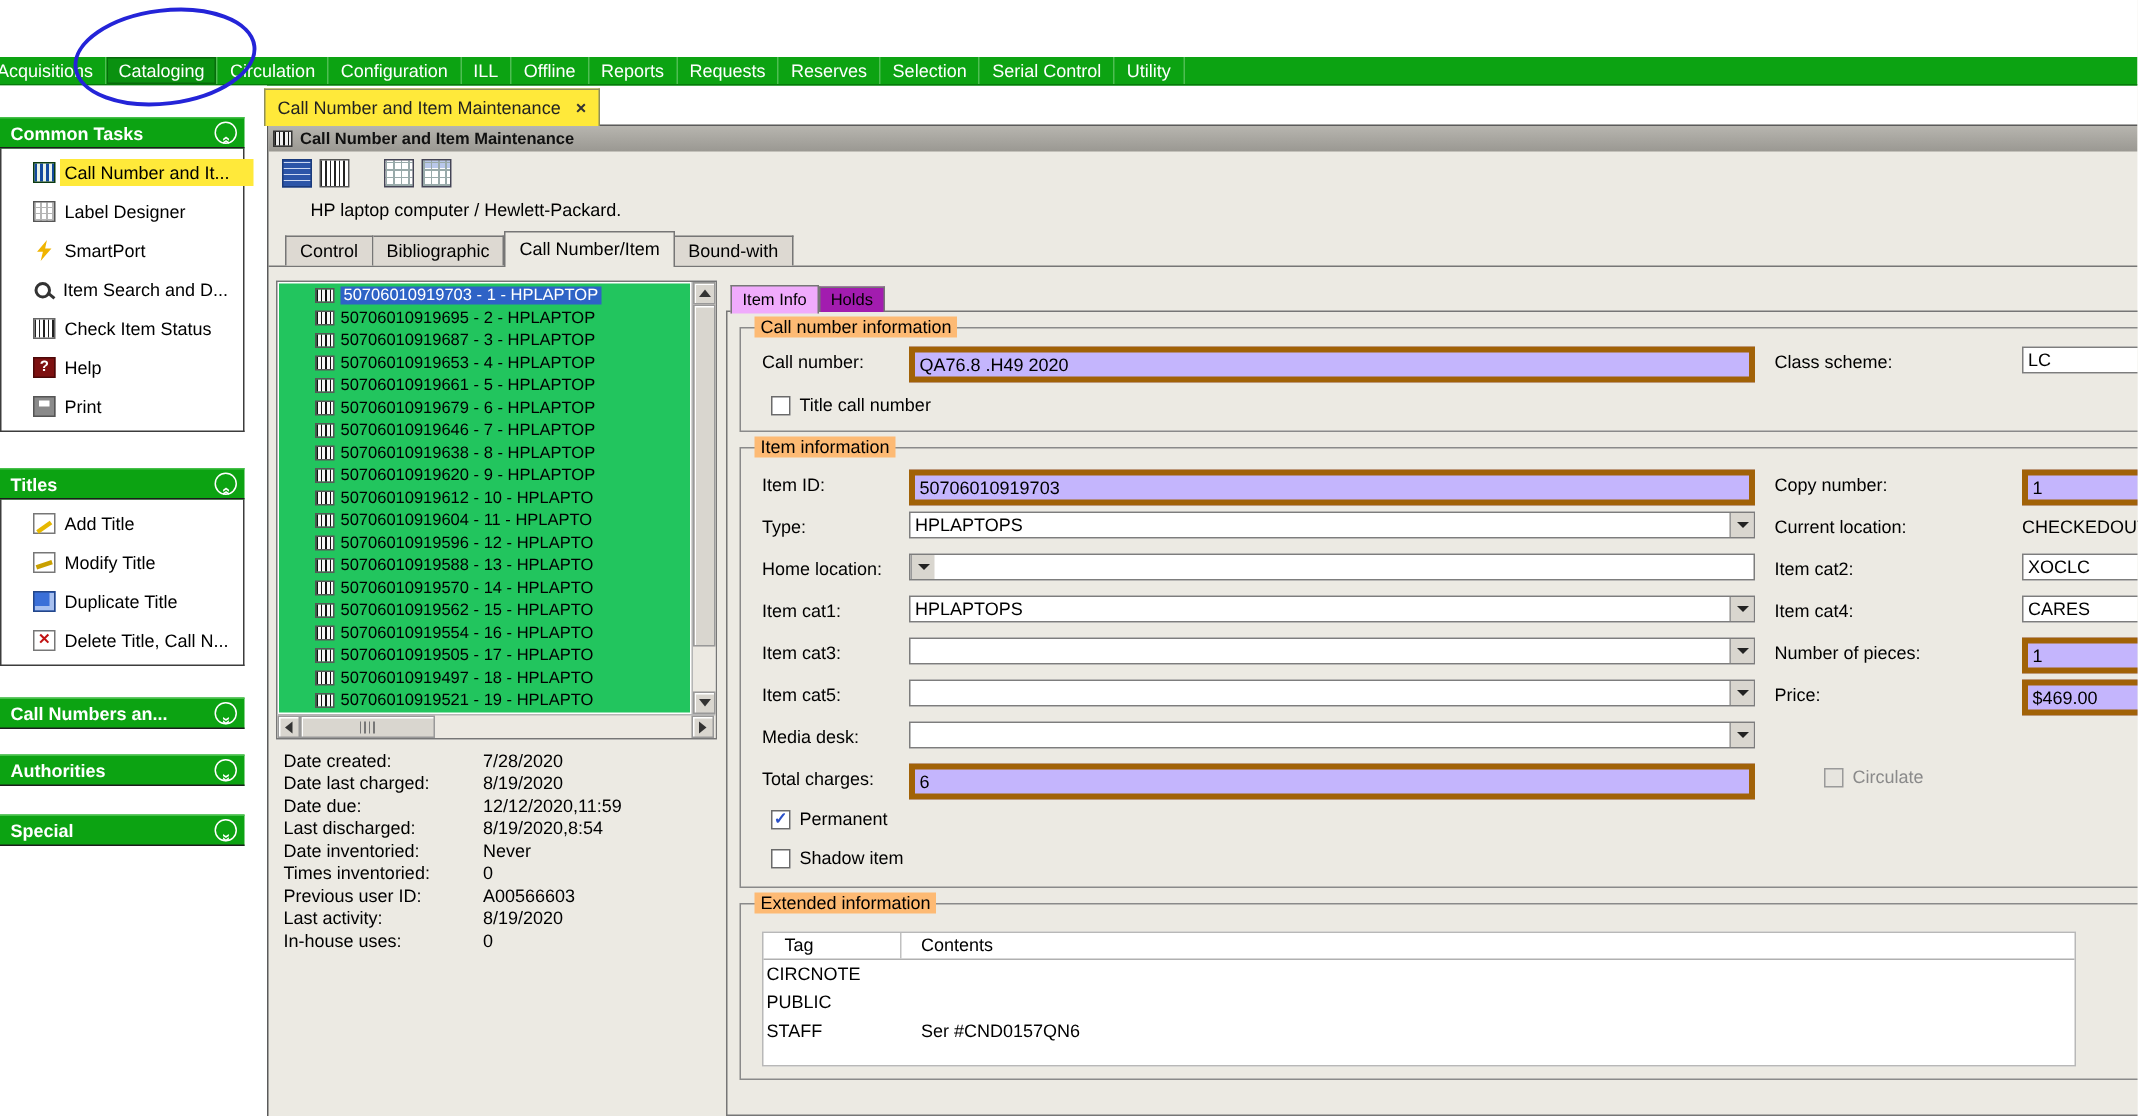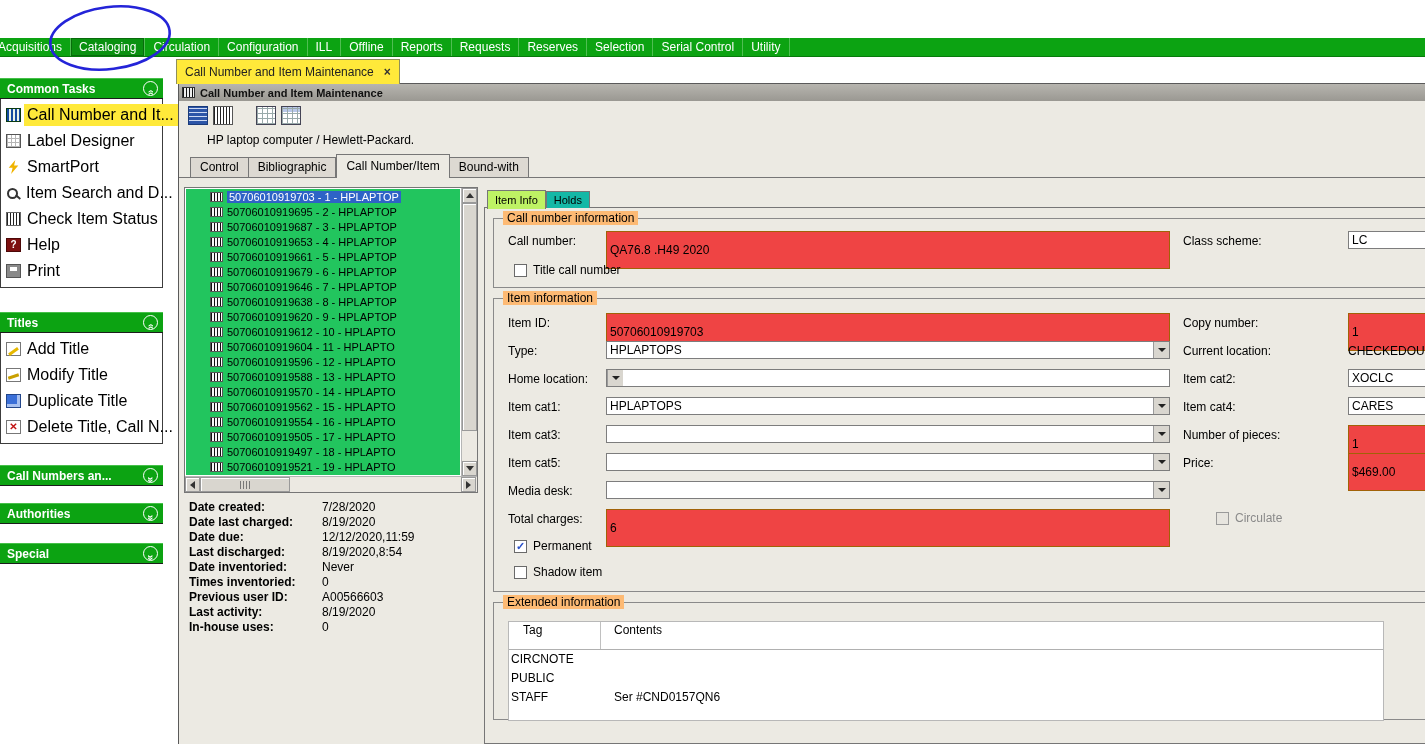--- a/index.html
+++ b/index.html
@@ -19,21 +19,21 @@
 .wizard-tab{position:absolute;left:176px;top:59px;height:25px;background:#ffe93a;border:1px solid #8f8f5a;border-bottom:none;display:flex;align-items:center;padding:0 8px;z-index:6;font-size:12px;color:#222}
 .wizard-close{margin-left:10px;font-weight:bold;color:#333;font-size:12px;line-height:12px}
 
 
 .sidebar{position:absolute;left:0;top:57px;width:178px;bottom:0;background:#fff;padding-top:21px}
 .sb-header{width:163px;height:21px;background:#0CA312;color:#fff;font-weight:bold;font-size:12px;line-height:21px;padding-left:7px;position:relative;border-bottom:1px solid #1c1c1c;border-top:1px solid #45c049;cursor:default}
 .sb-chev{position:absolute;right:5px;top:2px;width:15px;height:15px;border:1px solid #fff;border-radius:50%;text-align:center;color:#fff}
 .sb-chev span{display:inline-block;font-size:10px;line-height:13px;transform:rotate(-90deg)}
 .collapsed .sb-chev span{transform:rotate(90deg)}
 .sb-panel{width:163px;background:#fff;border:1px solid #3c3c3c;border-top:none;padding:3px 0}
-.task{display:flex;align-items:center;height:26px;padding-left:5px;gap:6px;font-size:16px;cursor:default}
+.task{display:flex;align-items:center;height:26px;padding-left:21px;gap:6px;font-size:12px;cursor:default}
 .task-label{white-space:nowrap}
 .task-label.hl{background:#ffe93a;padding:2px 16px 2px 3px;margin-left:-3px}
 .mb24{margin-bottom:24px}.mb21{margin-bottom:21px}.mb17{margin-bottom:17px}.mb19{margin-bottom:19px}
 
 
 .icon{width:15px;height:14px;flex:0 0 auto;position:relative;display:inline-block}
 .ic-callnum{background:repeating-linear-gradient(90deg,#134a9e 0 2px,#e8f2e8 2px 4px);border:1px solid #0a3a10}
 .ic-label{border:1px solid #555;background-color:#fff;background-image:repeating-linear-gradient(0deg,#b5b5b5 0 1px,transparent 1px 4px),repeating-linear-gradient(90deg,#b5b5b5 0 1px,transparent 1px 4px)}
 .ic-smartport{background:#f0b400;clip-path:polygon(62% 0,18% 56%,44% 56%,34% 100%,82% 40%,54% 40%)}
 .ic-search{border:2px solid #333;border-radius:50%;width:11px;height:11px;margin:1px 2px 0 1px;background:#fff}
@@ -82,53 +82,53 @@
 .arr-dn{width:0;height:0;border-left:4px solid transparent;border-right:4px solid transparent;border-top:5px solid #333}
 .arr-lf{width:0;height:0;border-top:4px solid transparent;border-bottom:4px solid transparent;border-right:5px solid #333}
 .arr-rt{width:0;height:0;border-top:4px solid transparent;border-bottom:4px solid transparent;border-left:5px solid #333}
 .vthumb{position:absolute;left:0;top:15px;width:15px;height:228px;background:#d9d6cf;border:1px solid #999;box-shadow:inset 1px 1px 0 #fff}
 .hthumb{position:absolute;left:15px;top:0;width:90px;height:15px;background:#d9d6cf;border:1px solid #999;box-shadow:inset 1px 1px 0 #fff;display:flex;align-items:center;justify-content:center}
 .grip{width:10px;height:8px;background:repeating-linear-gradient(90deg,#777 0 1px,transparent 1px 3px)}
 
 
 .summary{position:absolute;left:10px;top:322px;width:290px}
 .sum-row{display:flex;line-height:15px;font-size:12px}
-.sum-lbl{width:133px;font-weight:bold;white-space:nowrap}
+.sum-lbl{width:133px;font-weight:normal;white-space:nowrap}
 .sum-val{white-space:nowrap}
 
 
 .detail-tabs{position:absolute;left:308px;top:11px;display:flex;align-items:flex-end;height:19px;z-index:4}
-.dtab{height:17px;line-height:16px;padding:0 7px;background:#14b8a6;border:1px solid #767676;border-bottom:none;font-size:11px;cursor:default}
-.dtab.active{height:19px;line-height:18px;background:#bef264;margin-bottom:-1px}
+.dtab{height:17px;line-height:16px;padding:0 7px;background:#a21caf;border:1px solid #767676;border-bottom:none;font-size:11px;cursor:default}
+.dtab.active{height:19px;line-height:18px;background:#f0abfc;margin-bottom:-1px}
 .frame{position:absolute;left:305px;top:29px;width:950px;bottom:0;border:1px solid #767676;background:#ECEAE3}
 .group{position:absolute;left:8px;width:934px;border:1px solid #8a8a8a}
 #g1{top:10px;height:70px}
 #g2{top:90px;height:294px}
 #g3{top:394px;height:118px}
 .glabel{position:absolute;top:-8px;left:9px;background:#fdba74;padding:0 4px;font-size:12px}
 .frow{position:absolute;left:0;right:0;height:24px}
 .flabel{position:absolute;left:14px;top:3px;white-space:nowrap}
 .rlabel{position:absolute;left:689px;top:3px;white-space:nowrap}
 .fleft{position:absolute;left:112px;top:0;width:564px}
 .rfield{position:absolute;left:854px;top:0;width:170px}
 .static-val{position:absolute;left:854px;top:3px;font-size:12px}
-.txt{height:18px;border:1px solid #a16207;background:#ef4444;font:12px "Liberation Sans",sans-serif;padding:18px 3px;color:#000}
+.txt{height:18px;border:4px solid #a16207;background:#c4b5fd;font:12px "Liberation Sans",sans-serif;padding:8px 3px;color:#000}
 .combo{display:flex;height:18px;border:1px solid #7d7d7d;background:#fff}
 .combo-val{flex:1;padding:1px 3px;font-size:12px;line-height:15px;white-space:nowrap;overflow:hidden}
 .combo-btn{width:16px;background:#d9d6cf;border-left:1px solid #9a9a9a;display:flex;align-items:center;justify-content:center;flex:0 0 auto}
 .combo-btn::after{content:"";border-left:4px solid transparent;border-right:4px solid transparent;border-top:4px solid #222}
 .cbrow{position:absolute;display:flex;align-items:center;gap:6px;font-size:12px}
 .cbrow.disabled{color:#8a8a8a}
 .cb{display:inline-flex;width:13px;height:13px;border:1px solid #6a6a6a;background:#fff;align-items:center;justify-content:center;color:#2a50c8;font-weight:bold;flex:0 0 auto}
 .cb.checked::after{content:"✓";font-size:11px;line-height:11px}
 .cb.dis{background:#e7e5df;border-color:#9a9a9a}
 
 
 .ext-table{position:absolute;left:14px;top:18px;width:876px;background:#fff;border:1px solid #b8b8b8}
-.et-head{display:flex;height:28px;border-bottom:1px solid #b0b0b0;font-size:12px}
+.et-head{display:flex;height:18px;border-bottom:1px solid #b0b0b0;font-size:12px}
 .et-head .c1{width:92px;border-right:1px solid #c0c0c0;padding-left:14px;line-height:17px}
 .et-head .c2{padding-left:13px;line-height:17px}
 .et-row{display:flex;height:19px;font-size:12px}
 .et-row .c1{width:92px;padding-left:2px;line-height:18px}
 .et-row .c2{padding-left:13px;line-height:18px}
 .et-pad{height:13px}
 </style>
 </head>
 <body>
 

